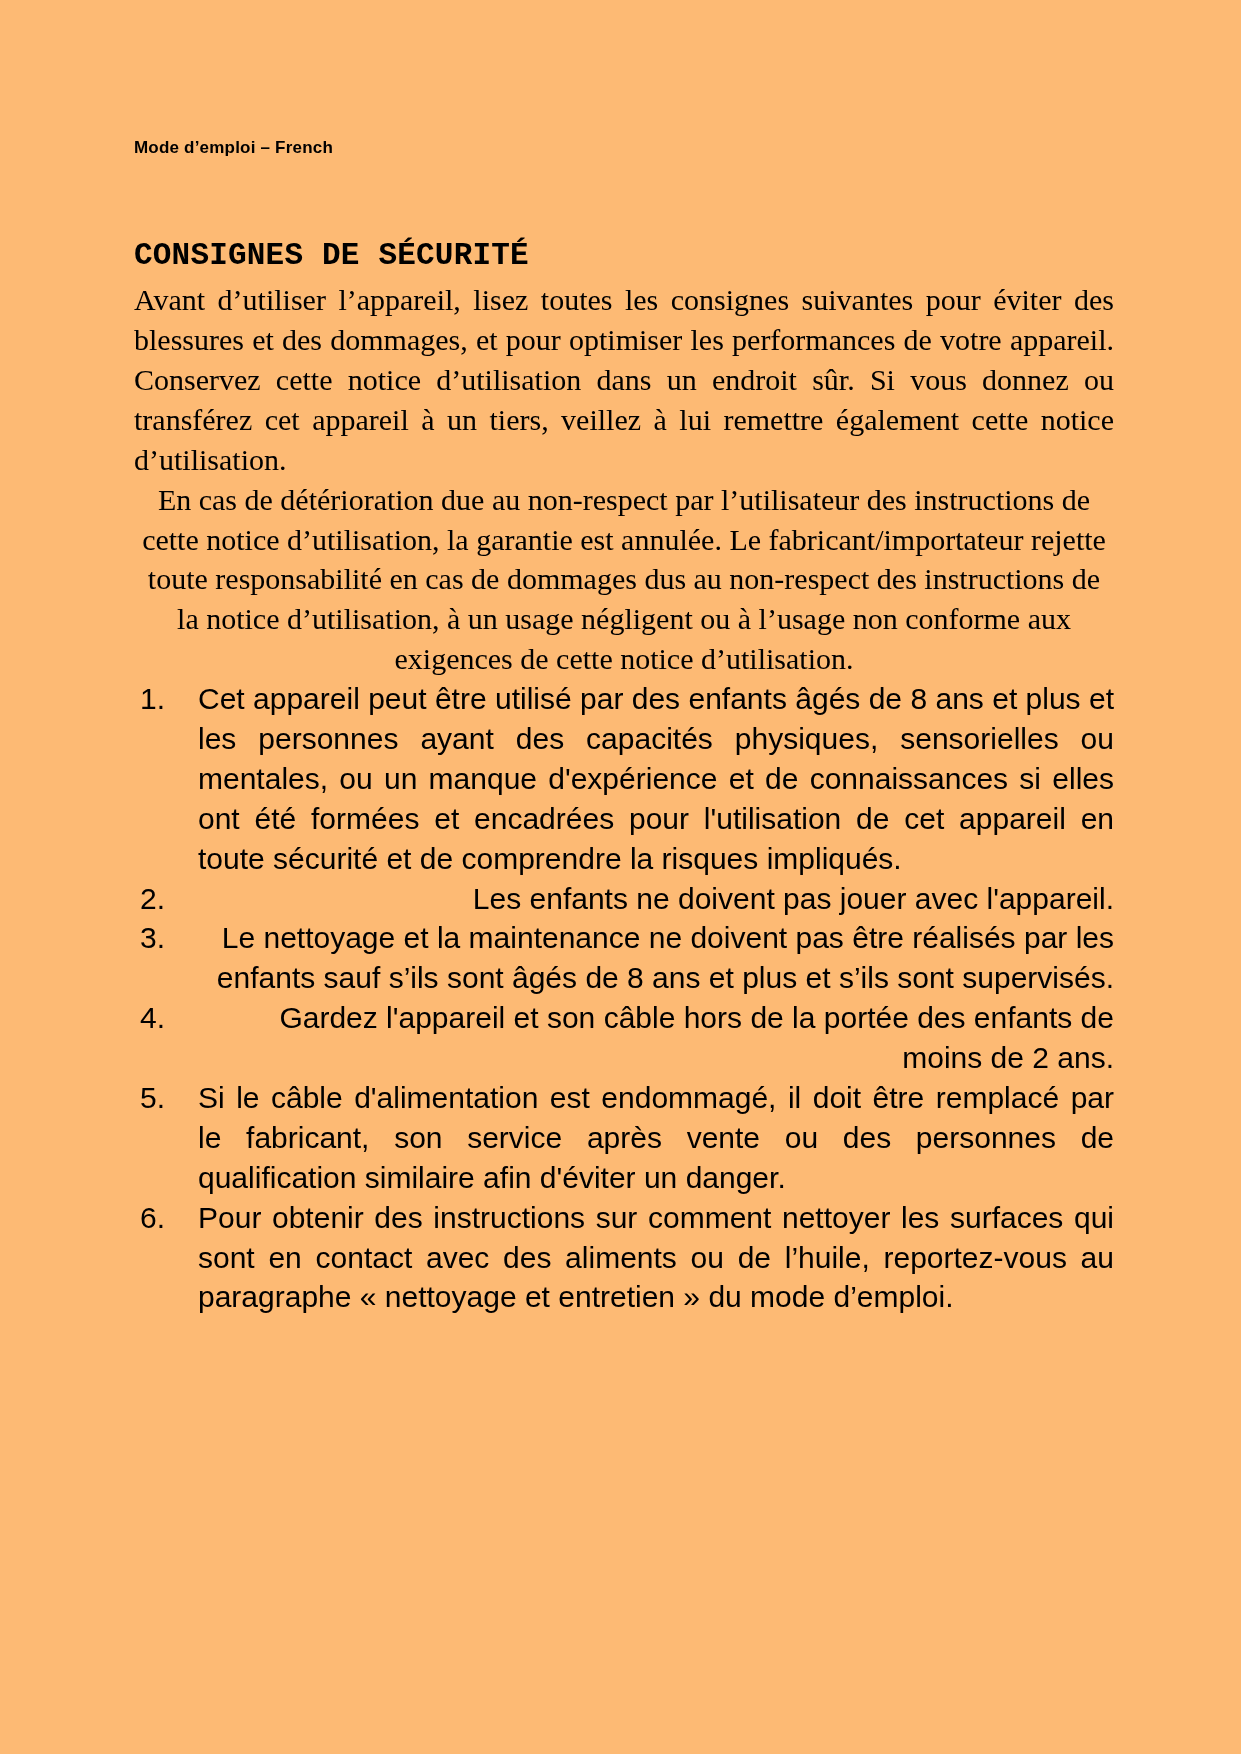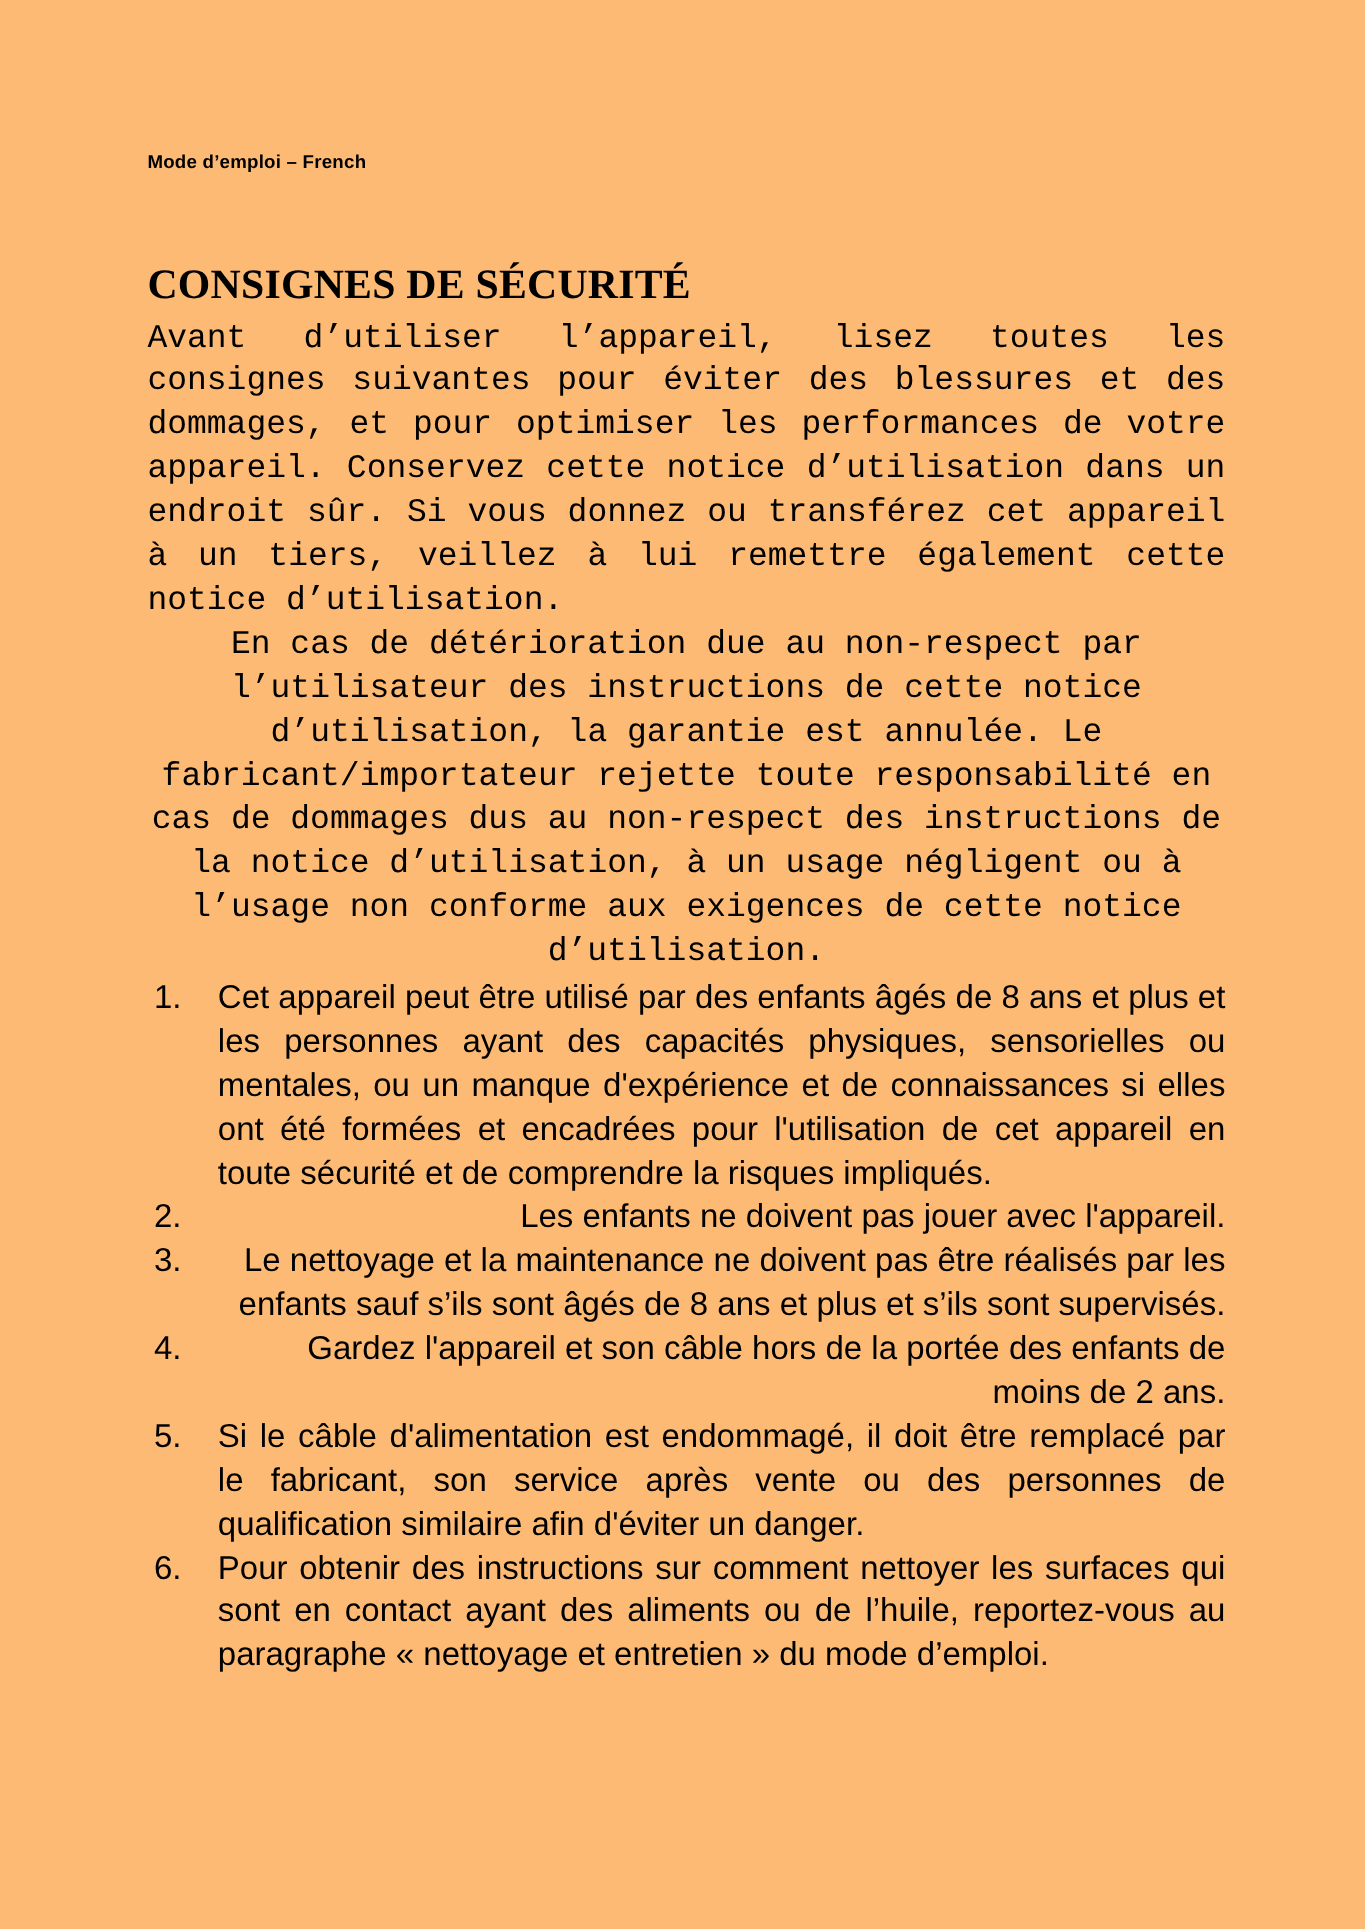--- a/index.html
+++ b/index.html
@@ -33,29 +33,29 @@
     letter-spacing: 0.2px;
     color: #000;
   }
   .content {
     position: absolute;
     left: 134px;
     top: 237px;
     width: 980px;
   }
   h1.section-title {
-    font-family: Liberation Serif, serif;
+    font-family: Liberation Mono, monospace;
     font-weight: bold;
-    font-size: 38px;
+    font-size: 31px;
     margin: 0 0 6px 0;
     letter-spacing: 0.2px;
     line-height: 1.2;
   }
   p.para {
-    font-family: Liberation Mono, monospace;
+    font-family: Liberation Serif, serif;
     font-size: 30px;
     line-height: 1.33;
     margin: 0;
     text-align: justify;
     text-justify: inter-word;
   }
   p.para.nojust {
     text-align: center;
   }
   ol.numbered {
@@ -110,19 +110,19 @@
     <p class="para">Avant d’utiliser l’appareil, lisez toutes les consignes suivantes pour éviter des blessures et des dommages, et pour optimiser les performances de votre appareil. Conservez cette notice d’utilisation dans un endroit sûr. Si vous donnez ou transférez cet appareil à un tiers, veillez à lui remettre également cette notice d’utilisation.</p>
 
     <p class="para nojust">En cas de détérioration due au  non-respect  par  l’utilisateur des instructions de cette notice d’utilisation, la garantie est annulée.  Le  fabricant/importateur  rejette  toute responsabilité en cas de dommages dus au non-respect des instructions de la notice d’utilisation, à un usage négligent ou à l’usage non conforme aux exigences de cette notice d’utilisation.</p>
 
     <ol class="numbered">
       <li>Cet appareil peut être utilisé par des enfants âgés de 8 ans et plus et les personnes ayant des capacités physiques, sensorielles ou mentales, ou un manque d'expérience et de connaissances si elles ont été formées et encadrées pour l'utilisation de cet appareil en toute sécurité et de comprendre la risques impliqués.</li>
       <li class="nojust">Les enfants ne doivent pas jouer avec l'appareil.</li>
       <li class="nojust">Le nettoyage et la maintenance ne doivent pas être réalisés par les enfants sauf s’ils sont âgés de 8 ans et plus et s’ils sont supervisés.</li>
       <li class="nojust">Gardez l'appareil et son câble hors de la portée des enfants de moins de 2 ans.</li>
       <li>Si le câble d'alimentation est endommagé, il doit être remplacé par le fabricant, son service après vente ou des personnes de qualification similaire afin d'éviter un danger.</li>
-      <li>Pour obtenir des instructions sur comment nettoyer les surfaces qui sont en contact ayant des aliments ou de l’huile, reportez-vous au paragraphe « nettoyage et entretien » du mode d’emploi.</li>
+      <li>Pour obtenir des instructions sur comment nettoyer les surfaces qui sont en contact avec des aliments ou de l’huile, reportez-vous au paragraphe « nettoyage et entretien » du mode d’emploi.</li>
     </ol>
 
   </div>
 
 
 </div>
 
 </body></html>

